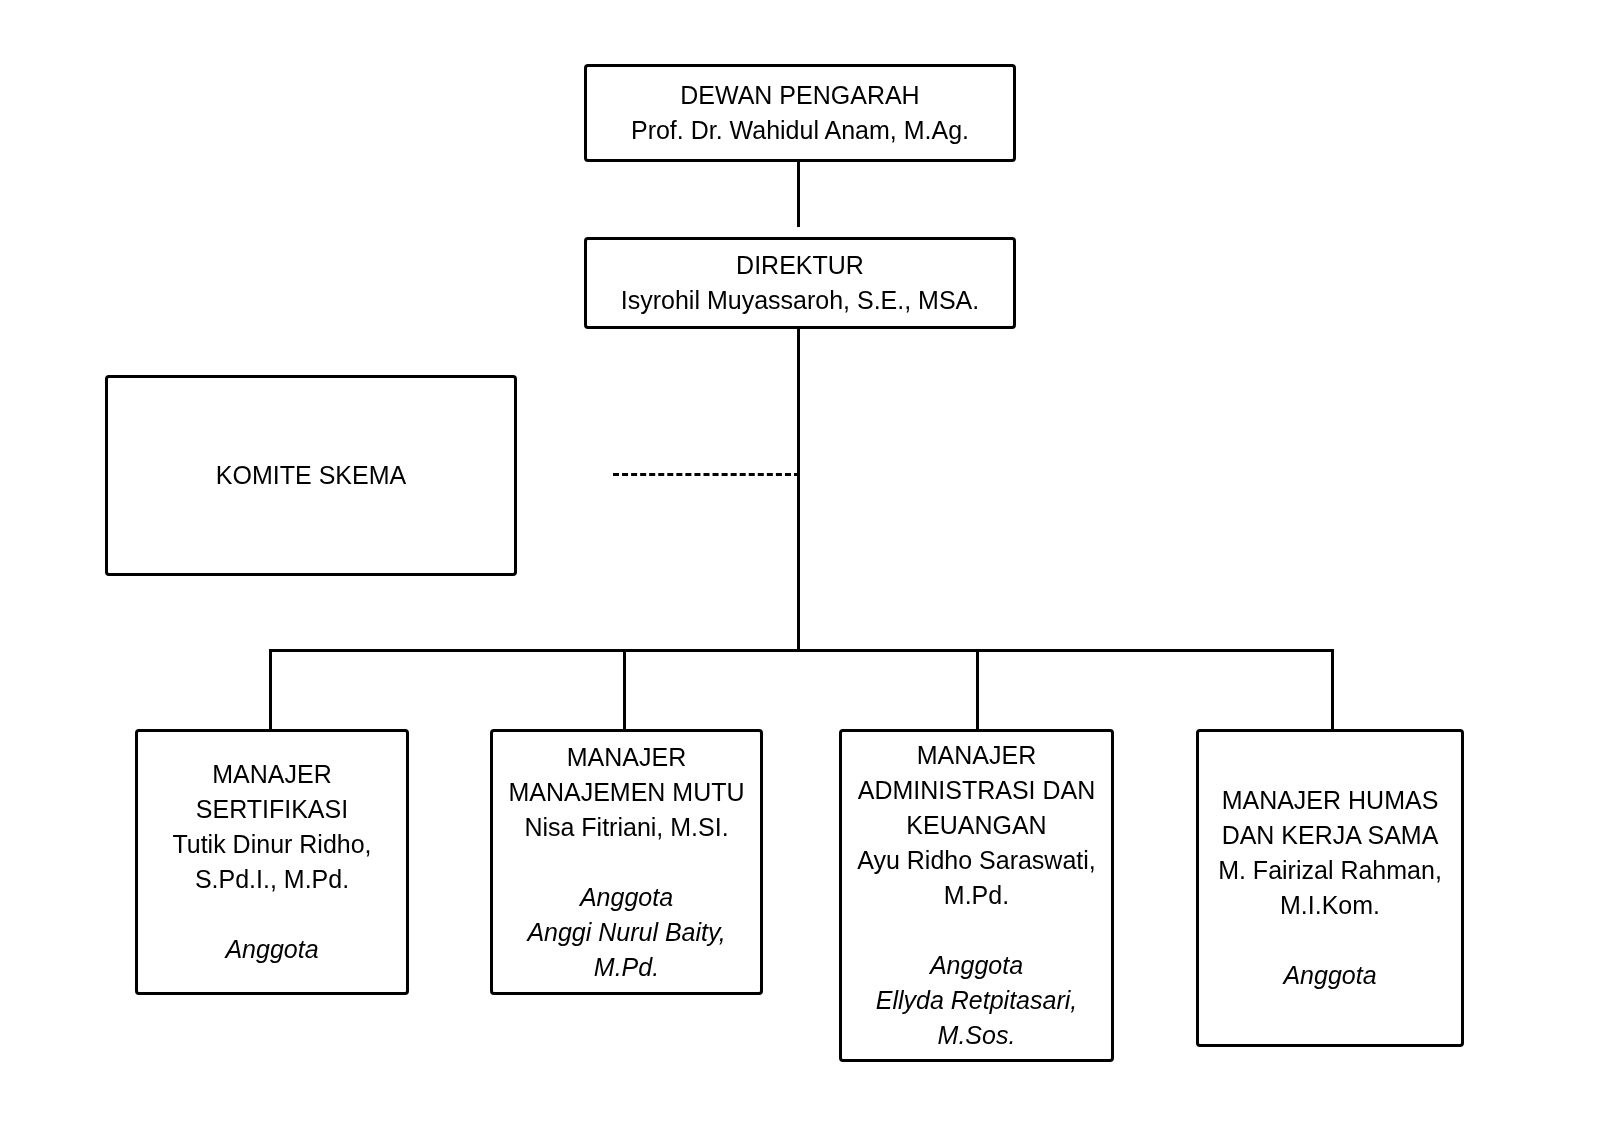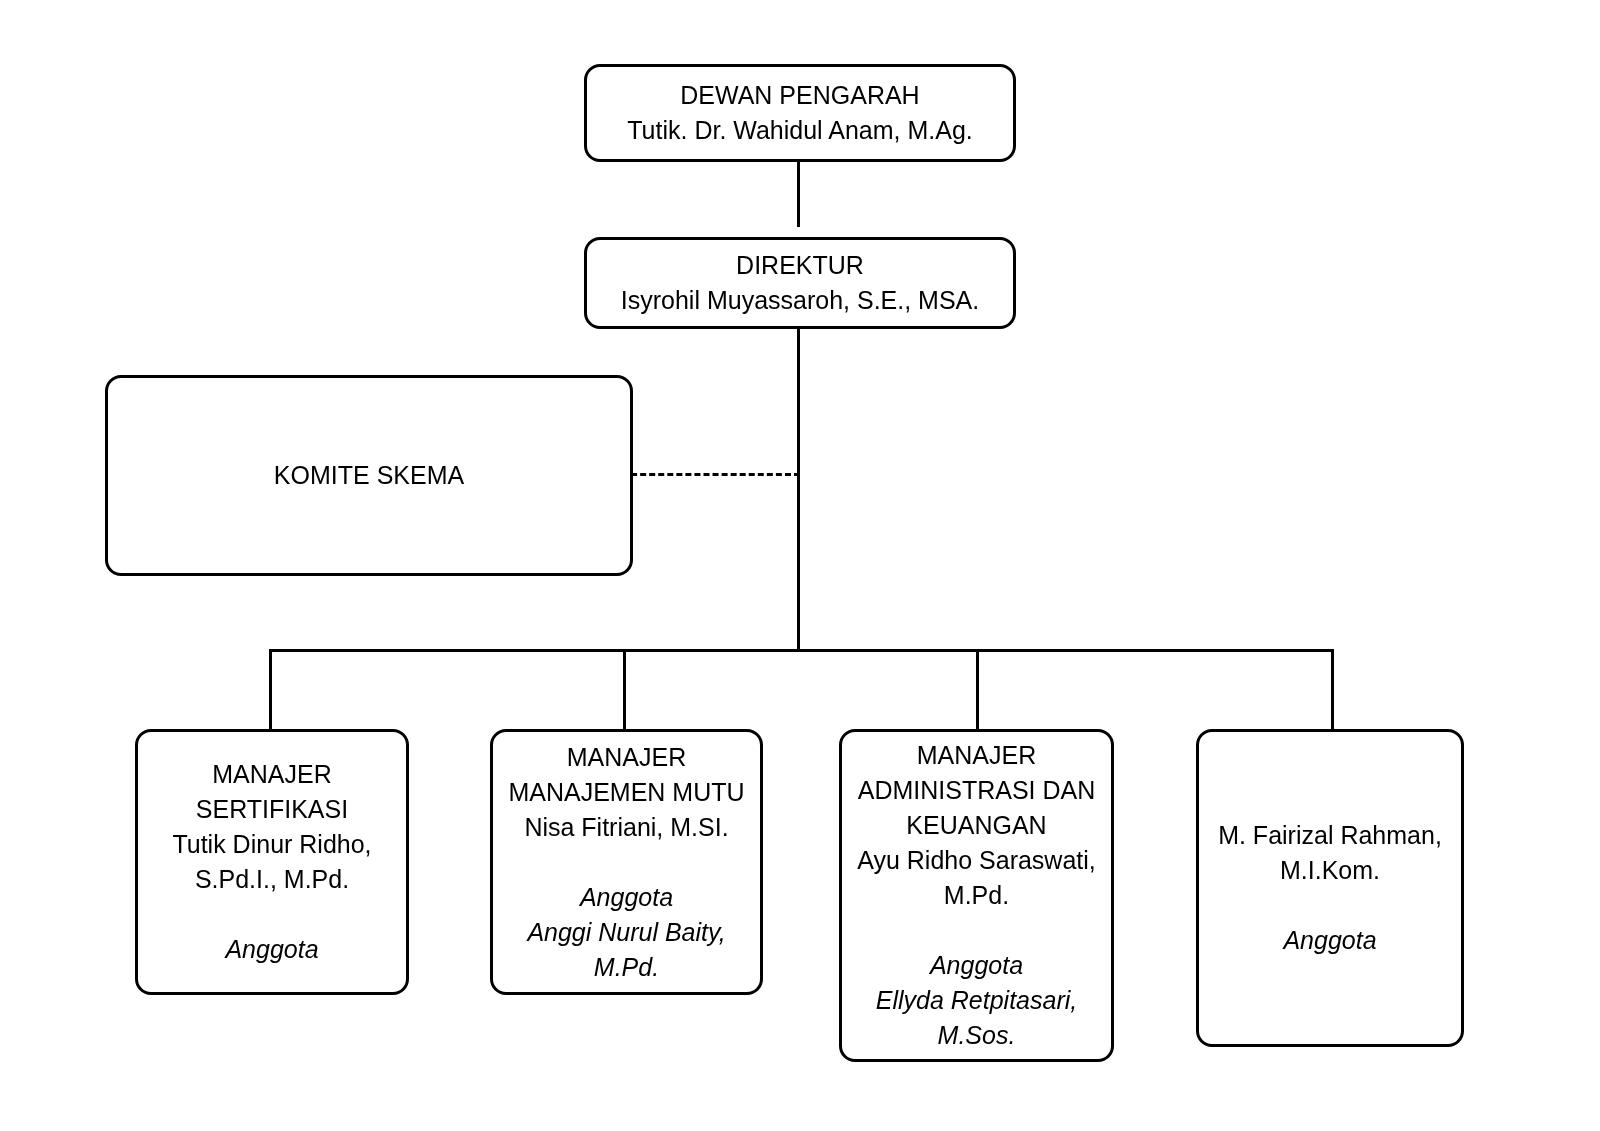--- a/index.html
+++ b/index.html
@@ -19,21 +19,21 @@
     width: 1600px;
     height: 1131px;
     background: var(--page-bg);
     overflow: hidden;
     color: var(--text-color);
   }
   .node {
     position: absolute;
     background: var(--box-bg);
     border: 3.5px solid var(--box-border);
-    border-radius: 16px;
+    border-radius: 4px;
     display: flex;
     flex-direction: column;
     align-items: center;
     justify-content: center;
     text-align: center;
     font-size: 25px;
     line-height: 35px;
     padding: 2px 12px;
   }
   .multiline { white-space: pre-wrap; }
@@ -49,21 +49,21 @@
     background: var(--line-color);
   }
   .hline-dashed {
     position: absolute;
     height: 0;
     border-top: 3px dashed var(--line-color);
   }
   
   .node-dewan    { left: 584px;  top: 64px;  width: 432px; height: 98px;  }
   .node-direktur { left: 584px;  top: 225px; width: 432px; height: 92px; margin-top: 12px;  }
-  .node-komite   { left: 105px;  top: 375px; width: 528px; height: 201px; gap: 37px; }
+  .node-komite   { left: 105px;  top: 375px; width: 412px; height: 201px; gap: 37px; }
   .node-m1       { left: 135px;  top: 729px; width: 274px; height: 266px; }
   .node-m2       { left: 490px;  top: 729px; width: 273px; height: 266px; }
   .node-m3       { left: 839px;  top: 729px; width: 275px; height: 333px; }
   .node-m4       { left: 1196px; top: 729px; width: 268px; height: 318px; }
   
   .conn-v1   { left: 797px;  top: 160px; height: 67px;  }
   .conn-v2   { left: 797px;  top: 315px; height: 336px; }
   .conn-dash { left: 613px;  top: 473px; width: 187px;  }
   .conn-rail { left: 269px;  top: 649px; width: 1065px; }
   .conn-s1   { left: 269px;  top: 649px; height: 82px;  }
@@ -80,21 +80,21 @@
   <div class="vline conn-v2"></div>
   <div class="hline-dashed conn-dash"></div>
   <div class="hline conn-rail"></div>
   <div class="vline conn-s1"></div>
   <div class="vline conn-s2"></div>
   <div class="vline conn-s3"></div>
   <div class="vline conn-s4"></div>
 
   <div class="node node-dewan">
     <div>DEWAN PENGARAH</div>
-    <div>Tutik. Dr. Wahidul Anam, M.Ag.</div>
+    <div>Prof. Dr. Wahidul Anam, M.Ag.</div>
   </div>
 
   <div class="node node-direktur">
     <div>DIREKTUR</div>
     <div>Isyrohil Muyassaroh, S.E., MSA.</div>
   </div>
 
   <div class="node node-komite">
     <div>KOMITE SKEMA</div>
   </div>
@@ -127,20 +127,22 @@
     <div class="multiline">Ayu Ridho Saraswati,
 M.Pd.</div>
     <div class="anggota-block">
       <div>Anggota</div>
       <div class="multiline">Ellyda Retpitasari,
 M.Sos.</div>
     </div>
   </div>
 
   <div class="node node-m4">
+    <div class="multiline">MANAJER HUMAS
+DAN KERJA SAMA</div>
     <div class="multiline">M. Fairizal Rahman,
 M.I.Kom.</div>
     <div class="anggota-block">
       <div>Anggota</div>
     </div>
   </div>
 
 </div>
 
 </body></html>

